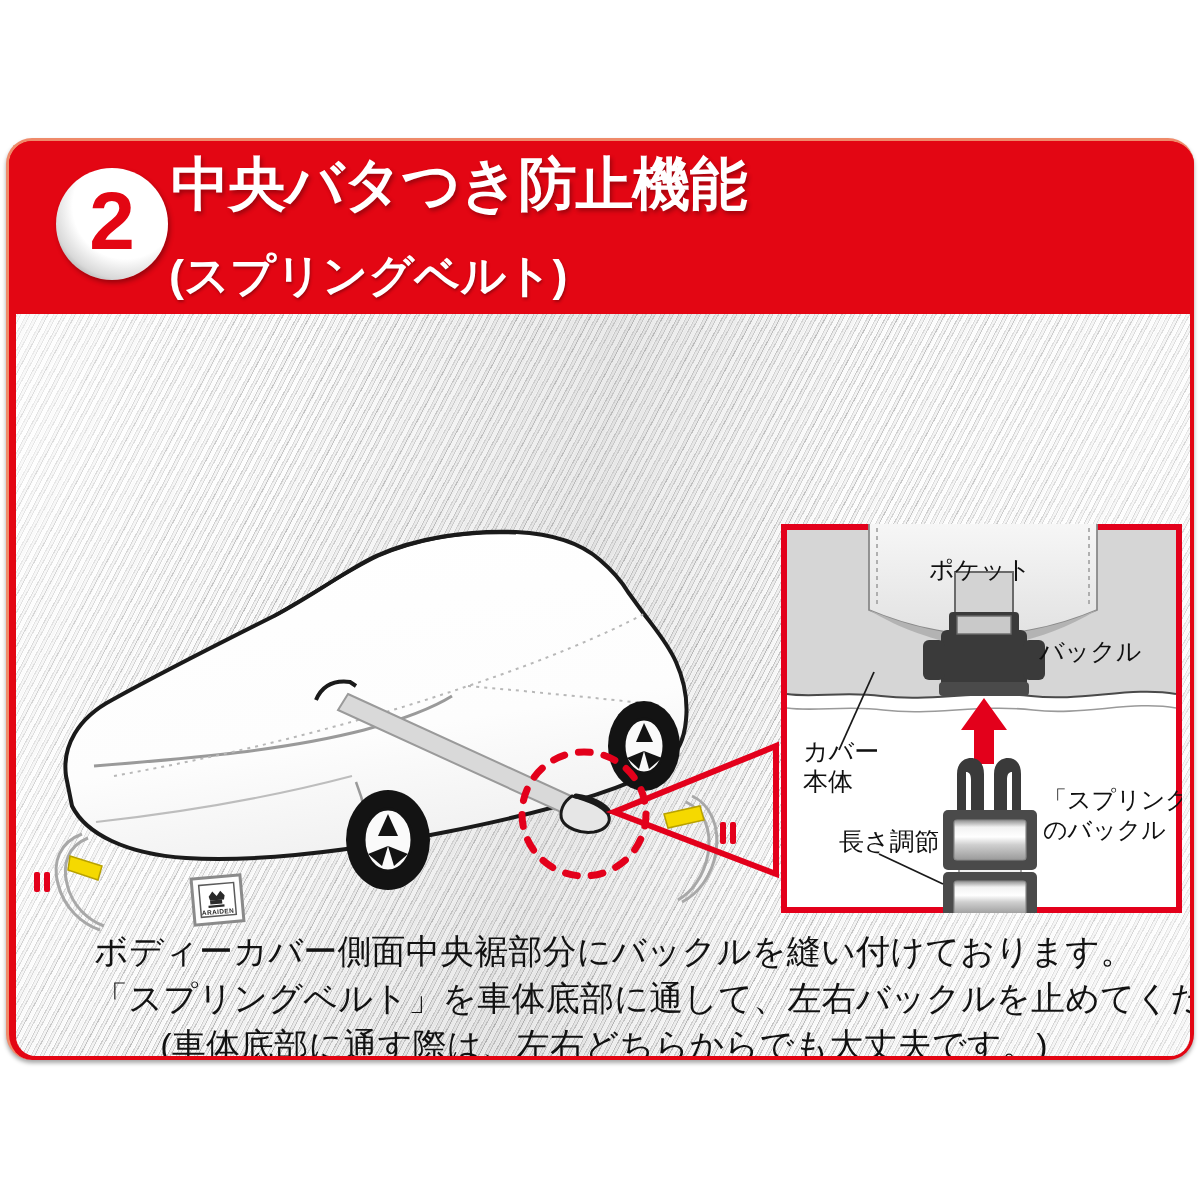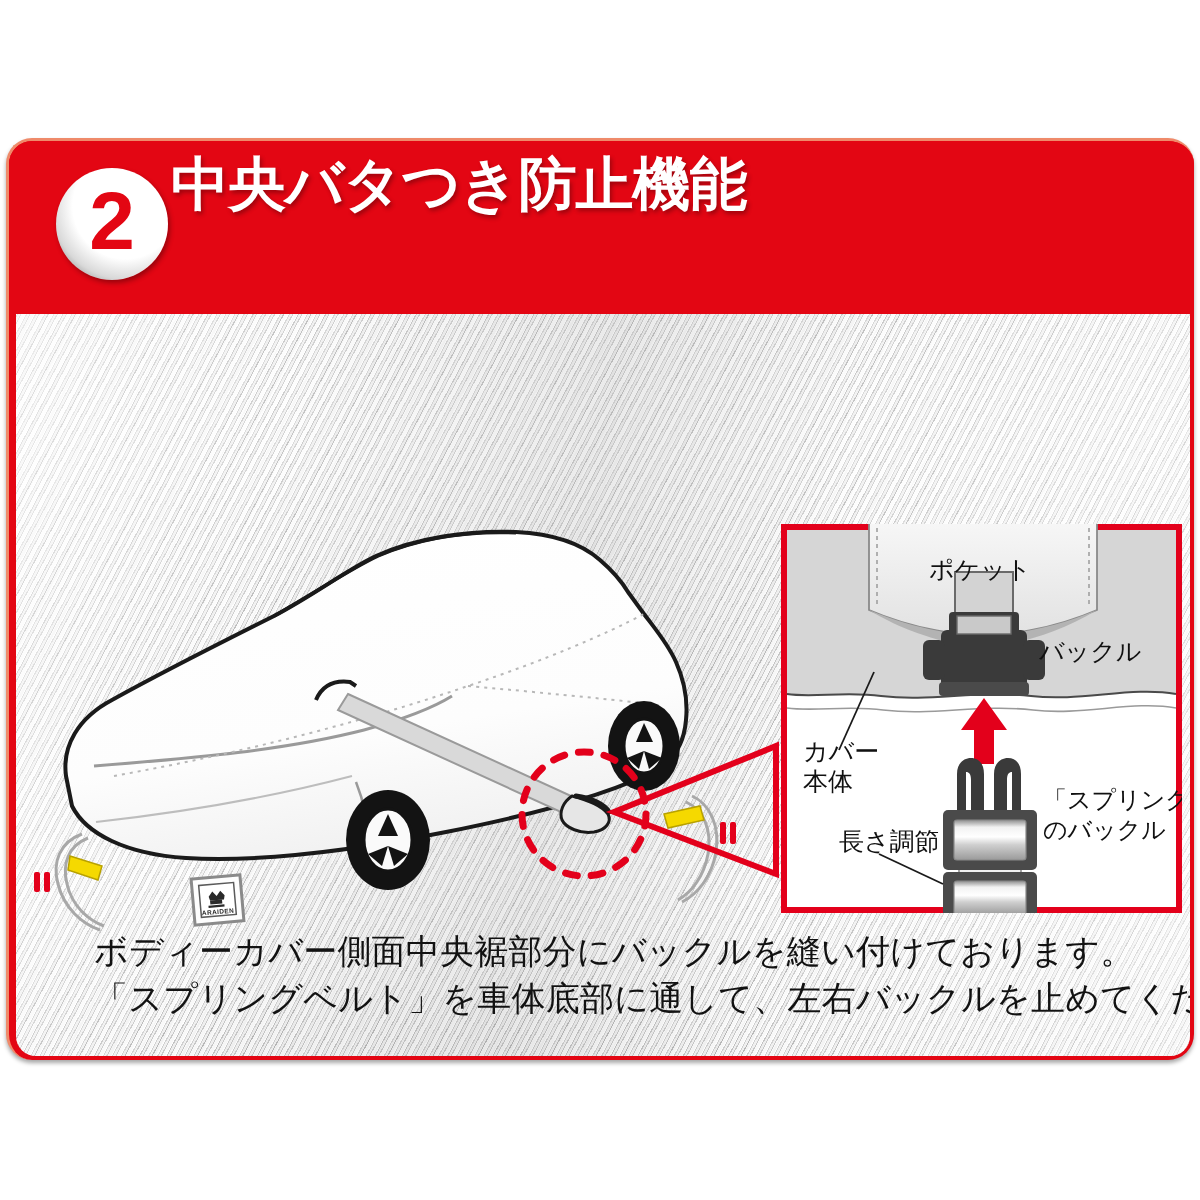--- a/index.html
+++ b/index.html
@@ -73,20 +73,21 @@
 
   <div class="card">
 
     <div class="header">
 
       <div class="badge">
         <span>2</span>
       </div>
 
       <div class="htitle">中央バタつき防止機能</div>
+      <div class="hsub">(スプリングベルト)</div>
     </div>
 
     <div class="body-area">
       <div class="metal-sheen"></div>
 
       <svg class="illus" viewBox="0 0 1174 742">
         <defs>
           <linearGradient id="covGrad" x1="0" y1="0" x2="0.3" y2="1">
             <stop offset="0%" stop-color="#ffffff"></stop>
             <stop offset="70%" stop-color="#fdfdfd"></stop>
@@ -263,18 +264,19 @@
 
         <text x="262" y="284" font-family="Liberation Sans, sans-serif" font-size="24" fill="#111">「スプリングベルト」</text>
         <text x="262" y="314" font-family="Liberation Sans, sans-serif" font-size="24" fill="#111">のバックル</text>
 
         <text x="58" y="326" font-family="Liberation Sans, sans-serif" font-size="25" fill="#111">長さ調節</text>
       </svg>
 
       <div class="text-block">
         <p>ボディーカバー側面中央裾部分にバックルを縫い付けております。</p>
         <p>「スプリングベルト」を車体底部に通して、左右バックルを止めてください。</p>
+        <p>(車体底部に通す際は、左右どちらからでも大丈夫です。)</p>
 
       </div>
 
     </div>
   </div>
 </div>
 
 </body></html>

